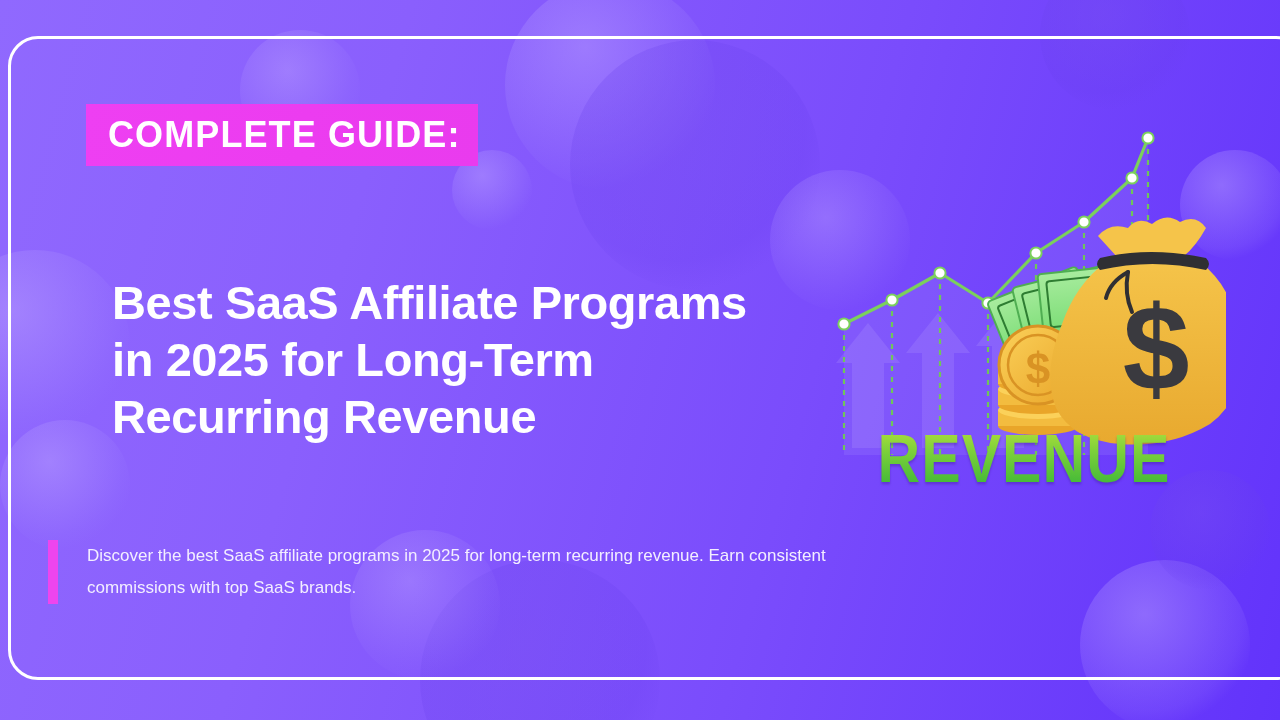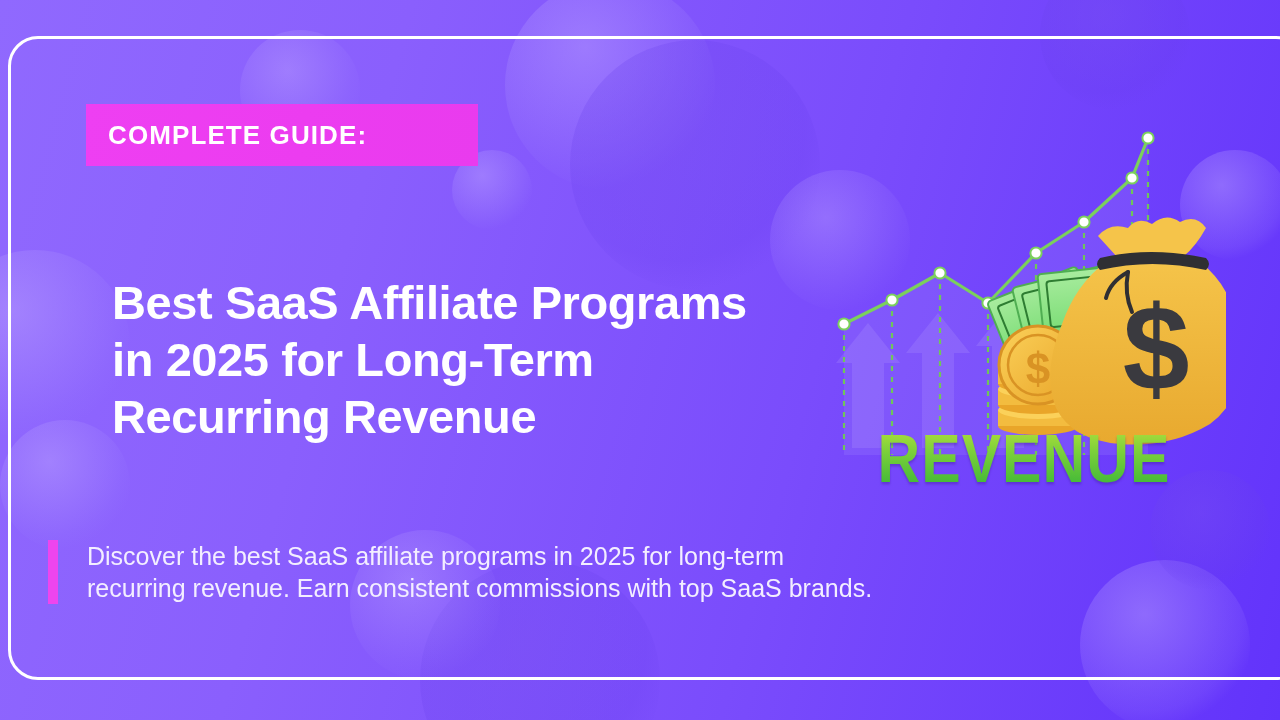--- a/index.html
+++ b/index.html
@@ -39,21 +39,21 @@
   #content { position:absolute; inset:0; }
 
   #badge {
     position:absolute; left:86px; top:104px;
     width:392px; height:62px;
     background:linear-gradient(100deg,#EE3FF2 0%,#EC3CF0 55%,#E93BEE 100%);
     display:flex; align-items:center;
   }
   #badge-label {
     color:#FFFFFF;
-    font-size:26px;
+    font-size:36px;
     font-weight:bold;
     letter-spacing:1.1px;
     padding-left:22px;
     white-space:nowrap;
   }
 
   #headline {
     position:absolute; left:92px; top:274px;
     width:660px;
     color:#FFFFFF;
@@ -71,21 +71,21 @@
     align-items:stretch;
   }
   #desc-bar {
     width:10px; min-height:62px;
     background:#EE45EE;
     flex:0 0 10px;
   }
   #desc-text {
     margin-left:29px;
     color:#F3EEFF;
-    font-size:25px;
+    font-size:17px;
     line-height:32px;
     max-width:800px;
   }
 
   
   #illustration {
     position:absolute;
     left:826px; top:118px;
     width:400px; height:375px;
   }

